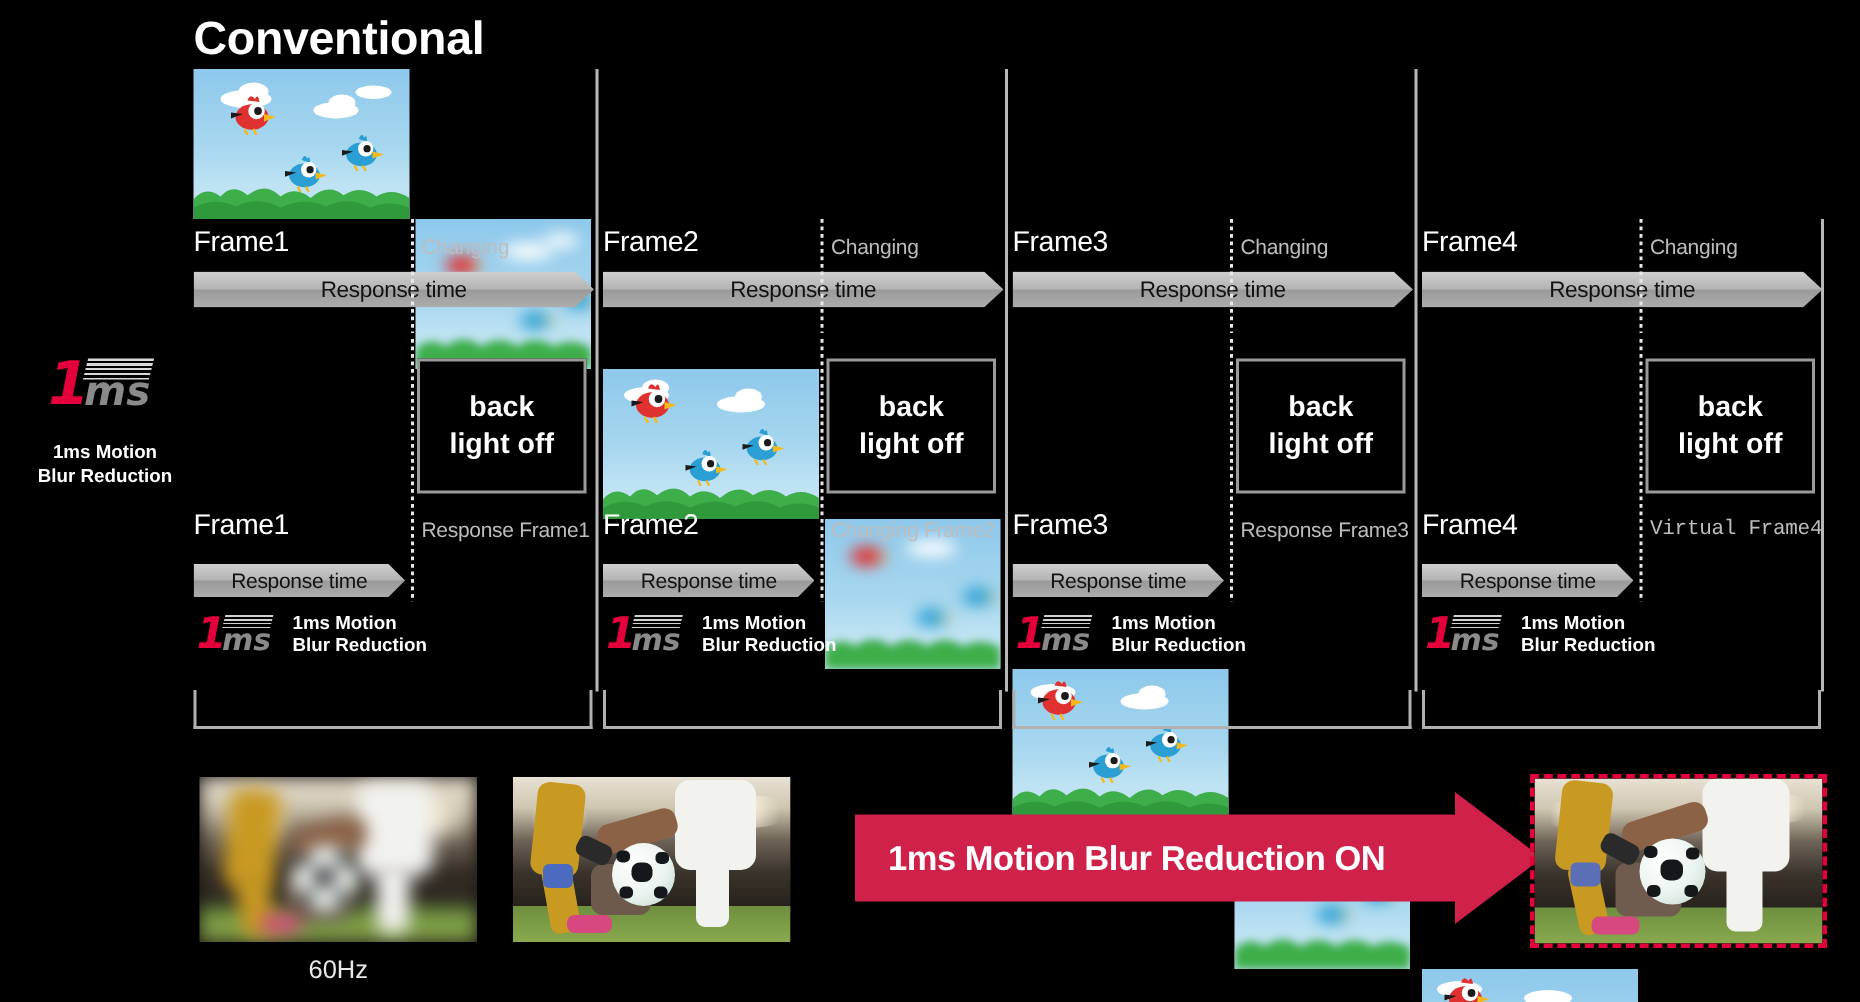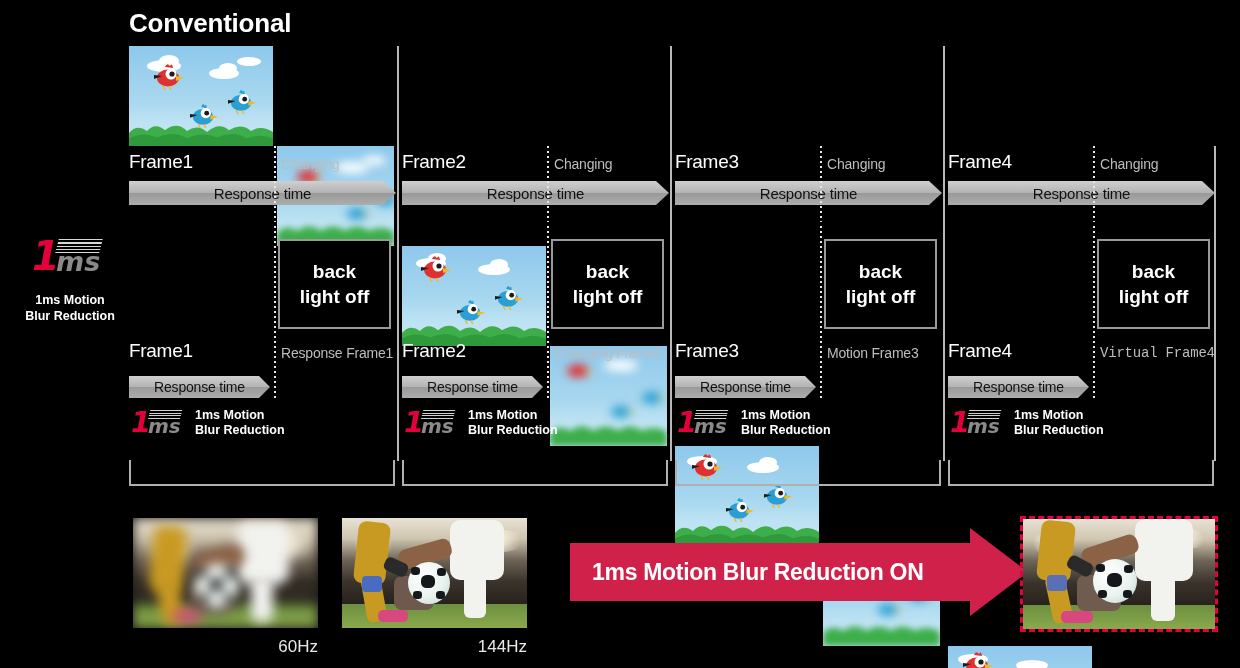--- a/index.html
+++ b/index.html
@@ -9,21 +9,21 @@
     font-family: "Liberation Sans", sans-serif;
     color: #fff;
     overflow: hidden;
     position: relative;
   }
   .stage { position: absolute; inset: 0; }
 
   
   .title {
     position: absolute; left: 129px; top: 8px;
-    font-size: 26px; font-weight: bold; letter-spacing: -0.2px;
+    font-size: 31px; font-weight: bold; letter-spacing: -0.2px;
     color: #ffffff;
   }
 
   
   .left-badge {
     position: absolute; left: 10px; top: 238px;
     width: 120px; text-align: center;
   }
   .logo-1ms { position: relative; display: inline-block; height: 42px; width: 80px; }
   .logo-1ms .num {
@@ -158,21 +158,21 @@
     position: absolute;
     width: 0; height: 0;
     border-top: 44px solid transparent;
     border-bottom: 44px solid transparent;
     border-left: 58px solid #d0214a;
   }
   .dashed-frame {
     position: absolute;
     border: 3px dashed #e4003a;
   }
-  .hz-label { position: absolute; font-size: 17px; color: #e8e8e8; text-align: right; }
+  .hz-label { position: absolute; font-size: 17px; color: #e8e8e8; text-align: center; }
 </style>
 </head>
 <body>
 
 <div class="stage">
 
   <div class="title">Conventional</div>
 
   <div class="left-badge">
     <div class="logo-1ms">
@@ -403,21 +403,21 @@
   <div class="blo" style="left:1097px;top:239px;width:113px;height:90px;">
     <span>back</span>
     <span>light off</span>
   </div>
 
   <div class="lbl-frame" style="left:129px;top:340px;">Frame1</div>
   <div class="lbl-sub" style="left:281px;top:345px;">Response Frame1</div>
   <div class="lbl-frame" style="left:402px;top:340px;">Frame2</div>
   <div class="lbl-sub" style="left:554px;top:345px;">Changing Frame2</div>
   <div class="lbl-frame" style="left:675px;top:340px;">Frame3</div>
-  <div class="lbl-sub" style="left:827px;top:345px;">Motion Frame3</div>
+  <div class="lbl-sub" style="left:827px;top:345px;">Response Frame3</div>
   <div class="lbl-frame" style="left:948px;top:340px;">Frame4</div>
   <div class="lbl-sub" style="left:1100px;top:345px;font-family:Liberation Mono, monospace;">Virtual Frame4</div>
 
   <div class="resp small" style="left:129px;top:376px;width:141px;">Response time</div>
   <div class="resp small" style="left:402px;top:376px;width:141px;">Response time</div>
   <div class="resp small" style="left:675px;top:376px;width:141px;">Response time</div>
   <div class="resp small" style="left:948px;top:376px;width:141px;">Response time</div>
 
   <div class="msrow" style="left:130px;top:408px;">
     <span class="logo-sm">
@@ -525,21 +525,20 @@
       <span class="p" style="left:13px;top:13px;width:14px;height:13px;"></span>
       <span class="p" style="left:3px;top:5px;width:9px;height:8px;"></span>
       <span class="p" style="left:29px;top:6px;width:9px;height:8px;"></span>
       <span class="p" style="left:5px;top:29px;width:9px;height:8px;"></span>
       <span class="p" style="left:28px;top:29px;width:9px;height:8px;"></span>
     </span>
     <span style="position:absolute;left:36px;top:92px;width:30px;height:12px;background:#d6487f;border-radius:5px;"></span>
   </div>
 
   <div class="hz-label" style="left:133px;top:637px;width:185px;">60Hz</div>
-  <div class="hz-label" style="left:342px;top:637px;width:185px;">144Hz</div>
 
   <div class="arrow-banner" style="left:570px;top:543px;width:400px;height:58px;">
     <span class="cap">1ms Motion Blur Reduction ON</span>
   </div>
   <div class="arrow-head" style="left:970px;top:528px;"></div>
 
   <div class="soccer" style="left:1023px;top:519px;width:192px;height:110px;">
     <span class="crowd"></span>
       <span class="dark"></span>
       <span class="pitch"></span>

